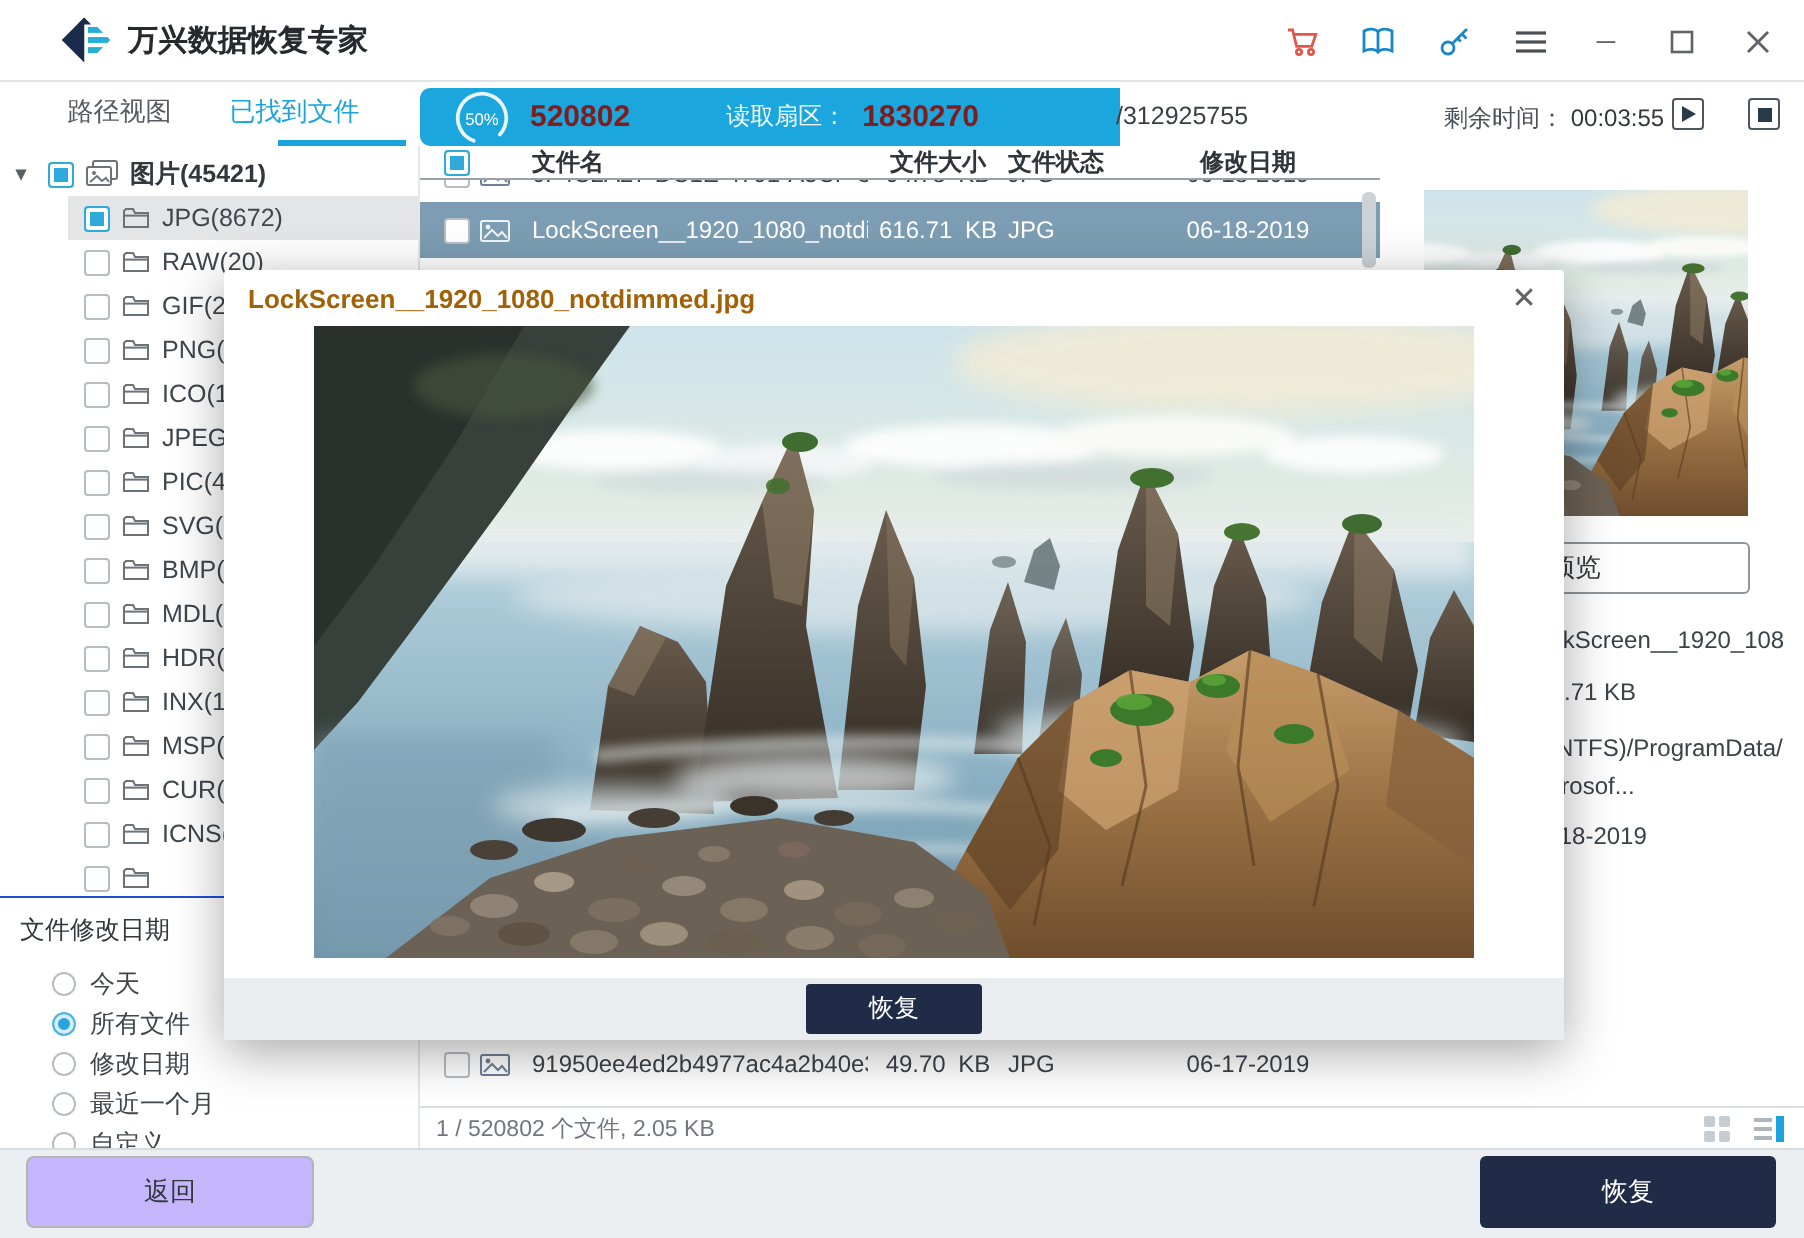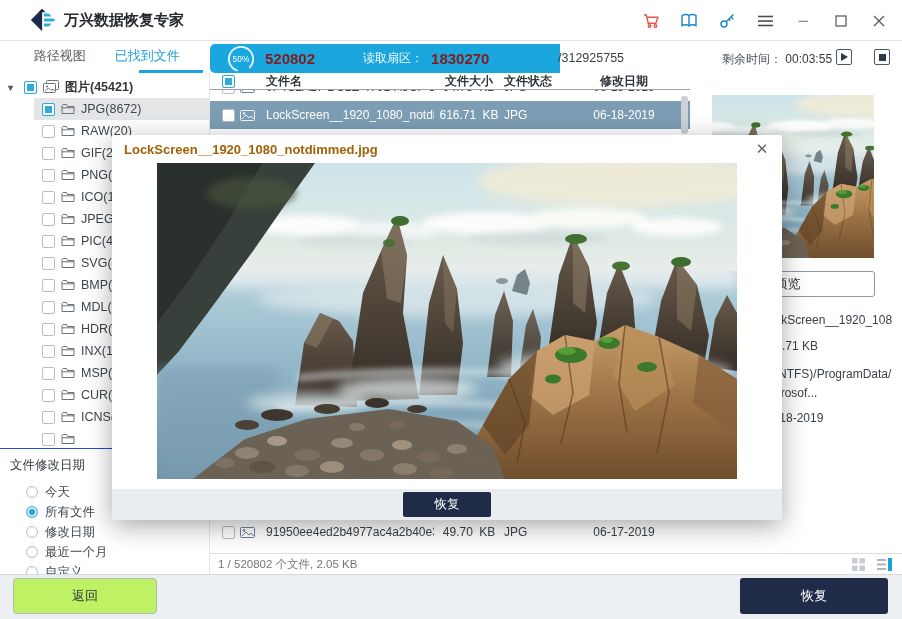--- a/index.html
+++ b/index.html
@@ -91,21 +91,21 @@
   .details { position:absolute; left:10px; top:240px; width:192px; }
   .detail-row { display:flex; margin-bottom:9px; }
   .dlabel { flex:0 0 62px; font-size:12px; color:#878f96; }
   .dvalue { flex:1; font-size:12px; color:#3b4248; }
   .dvalue.nowrap { white-space:nowrap; overflow:hidden; }
   .dvalue.wrap { word-break:break-all; line-height:1.55; }
 
   
   .bottom-bar { position:absolute; left:0; top:574px; width:902px; height:45px; background:#eceff1;
                 border-top:1px solid #d7dbde; }
-  .back-btn { position:absolute; left:13px; top:3px; width:144px; height:36px; background:#bef264;
+  .back-btn { position:absolute; left:13px; top:3px; width:144px; height:36px; background:#c4b5fd;
               border:1px solid #b0b6ba; border-radius:4px; font-size:13px; color:#33383d;
               display:flex; align-items:center; justify-content:center; cursor:pointer; }
   .recover-btn-main { position:absolute; right:14px; top:3px; width:148px; height:36px; background:#1f2b47;
               border:none; border-radius:3px; font-size:13px; color:#fff;
               display:flex; align-items:center; justify-content:center; cursor:pointer; }
 
   
   .modal { position:absolute; left:112px; top:135px; width:670px; height:385px; background:#fff;
            box-shadow:0 6px 26px rgba(0,0,0,.35); border-radius:2px; z-index:50; }
   .modal-header { height:28px; display:flex; align-items:center; }

